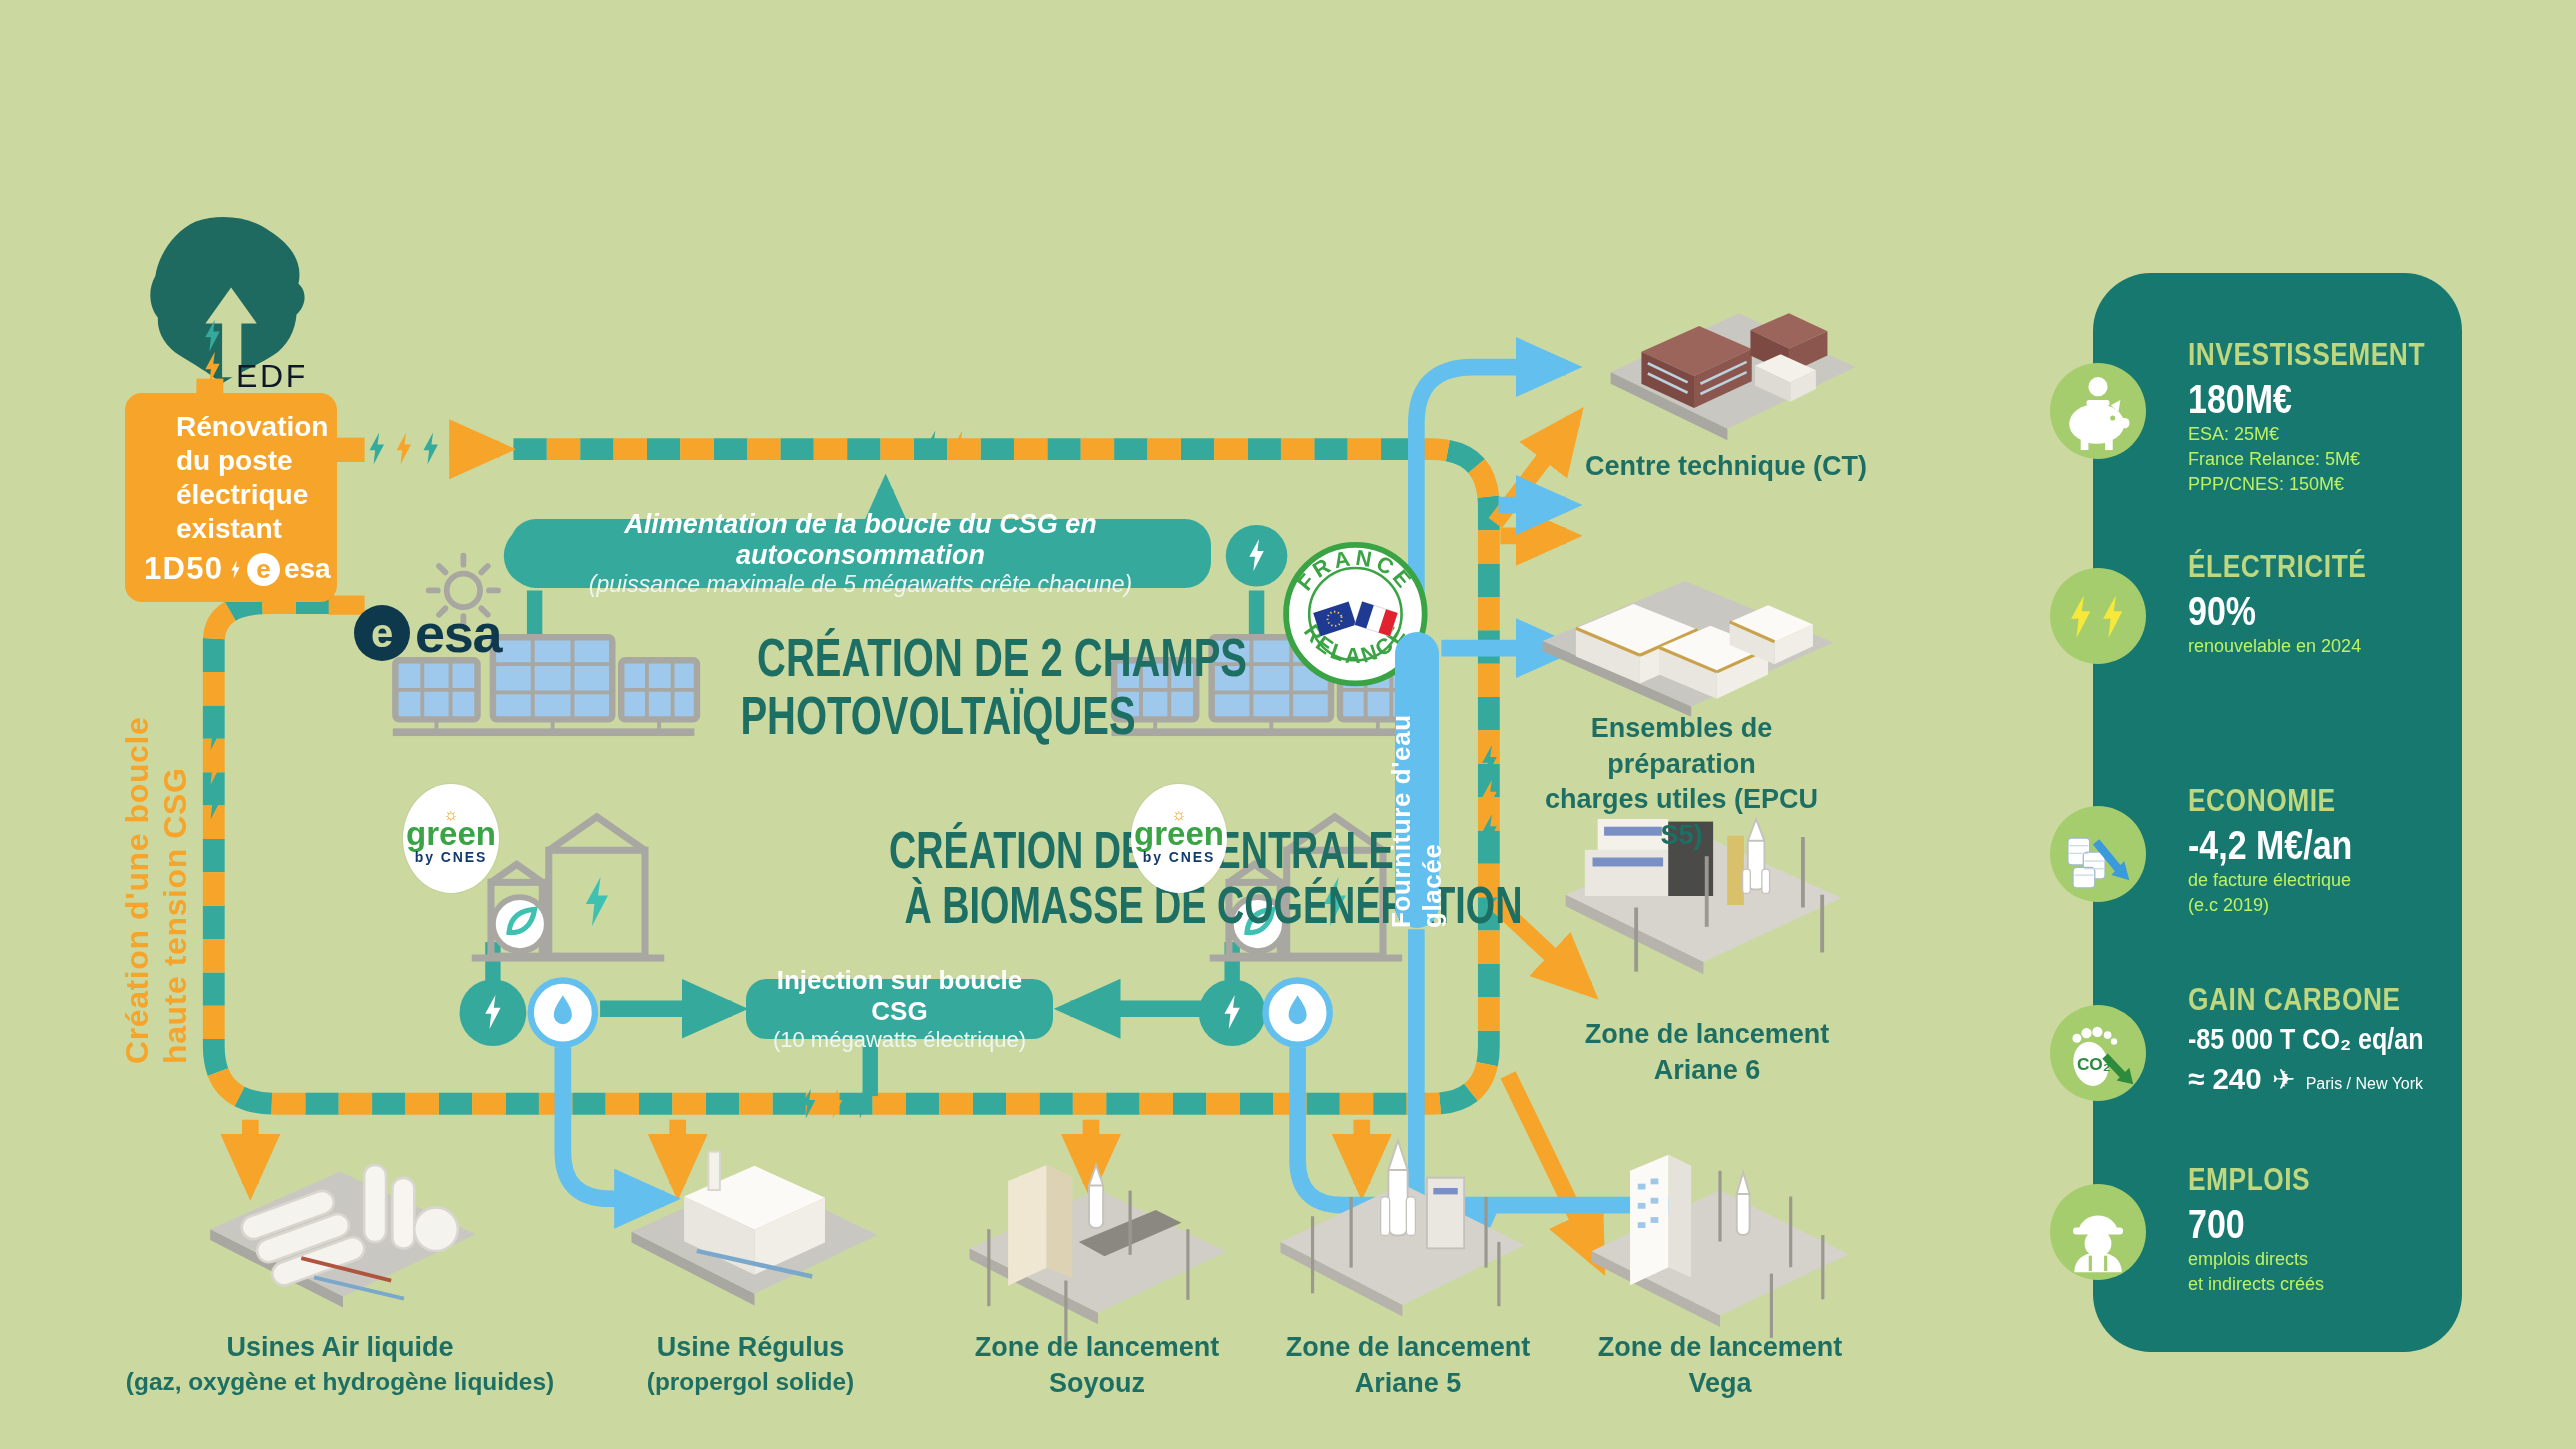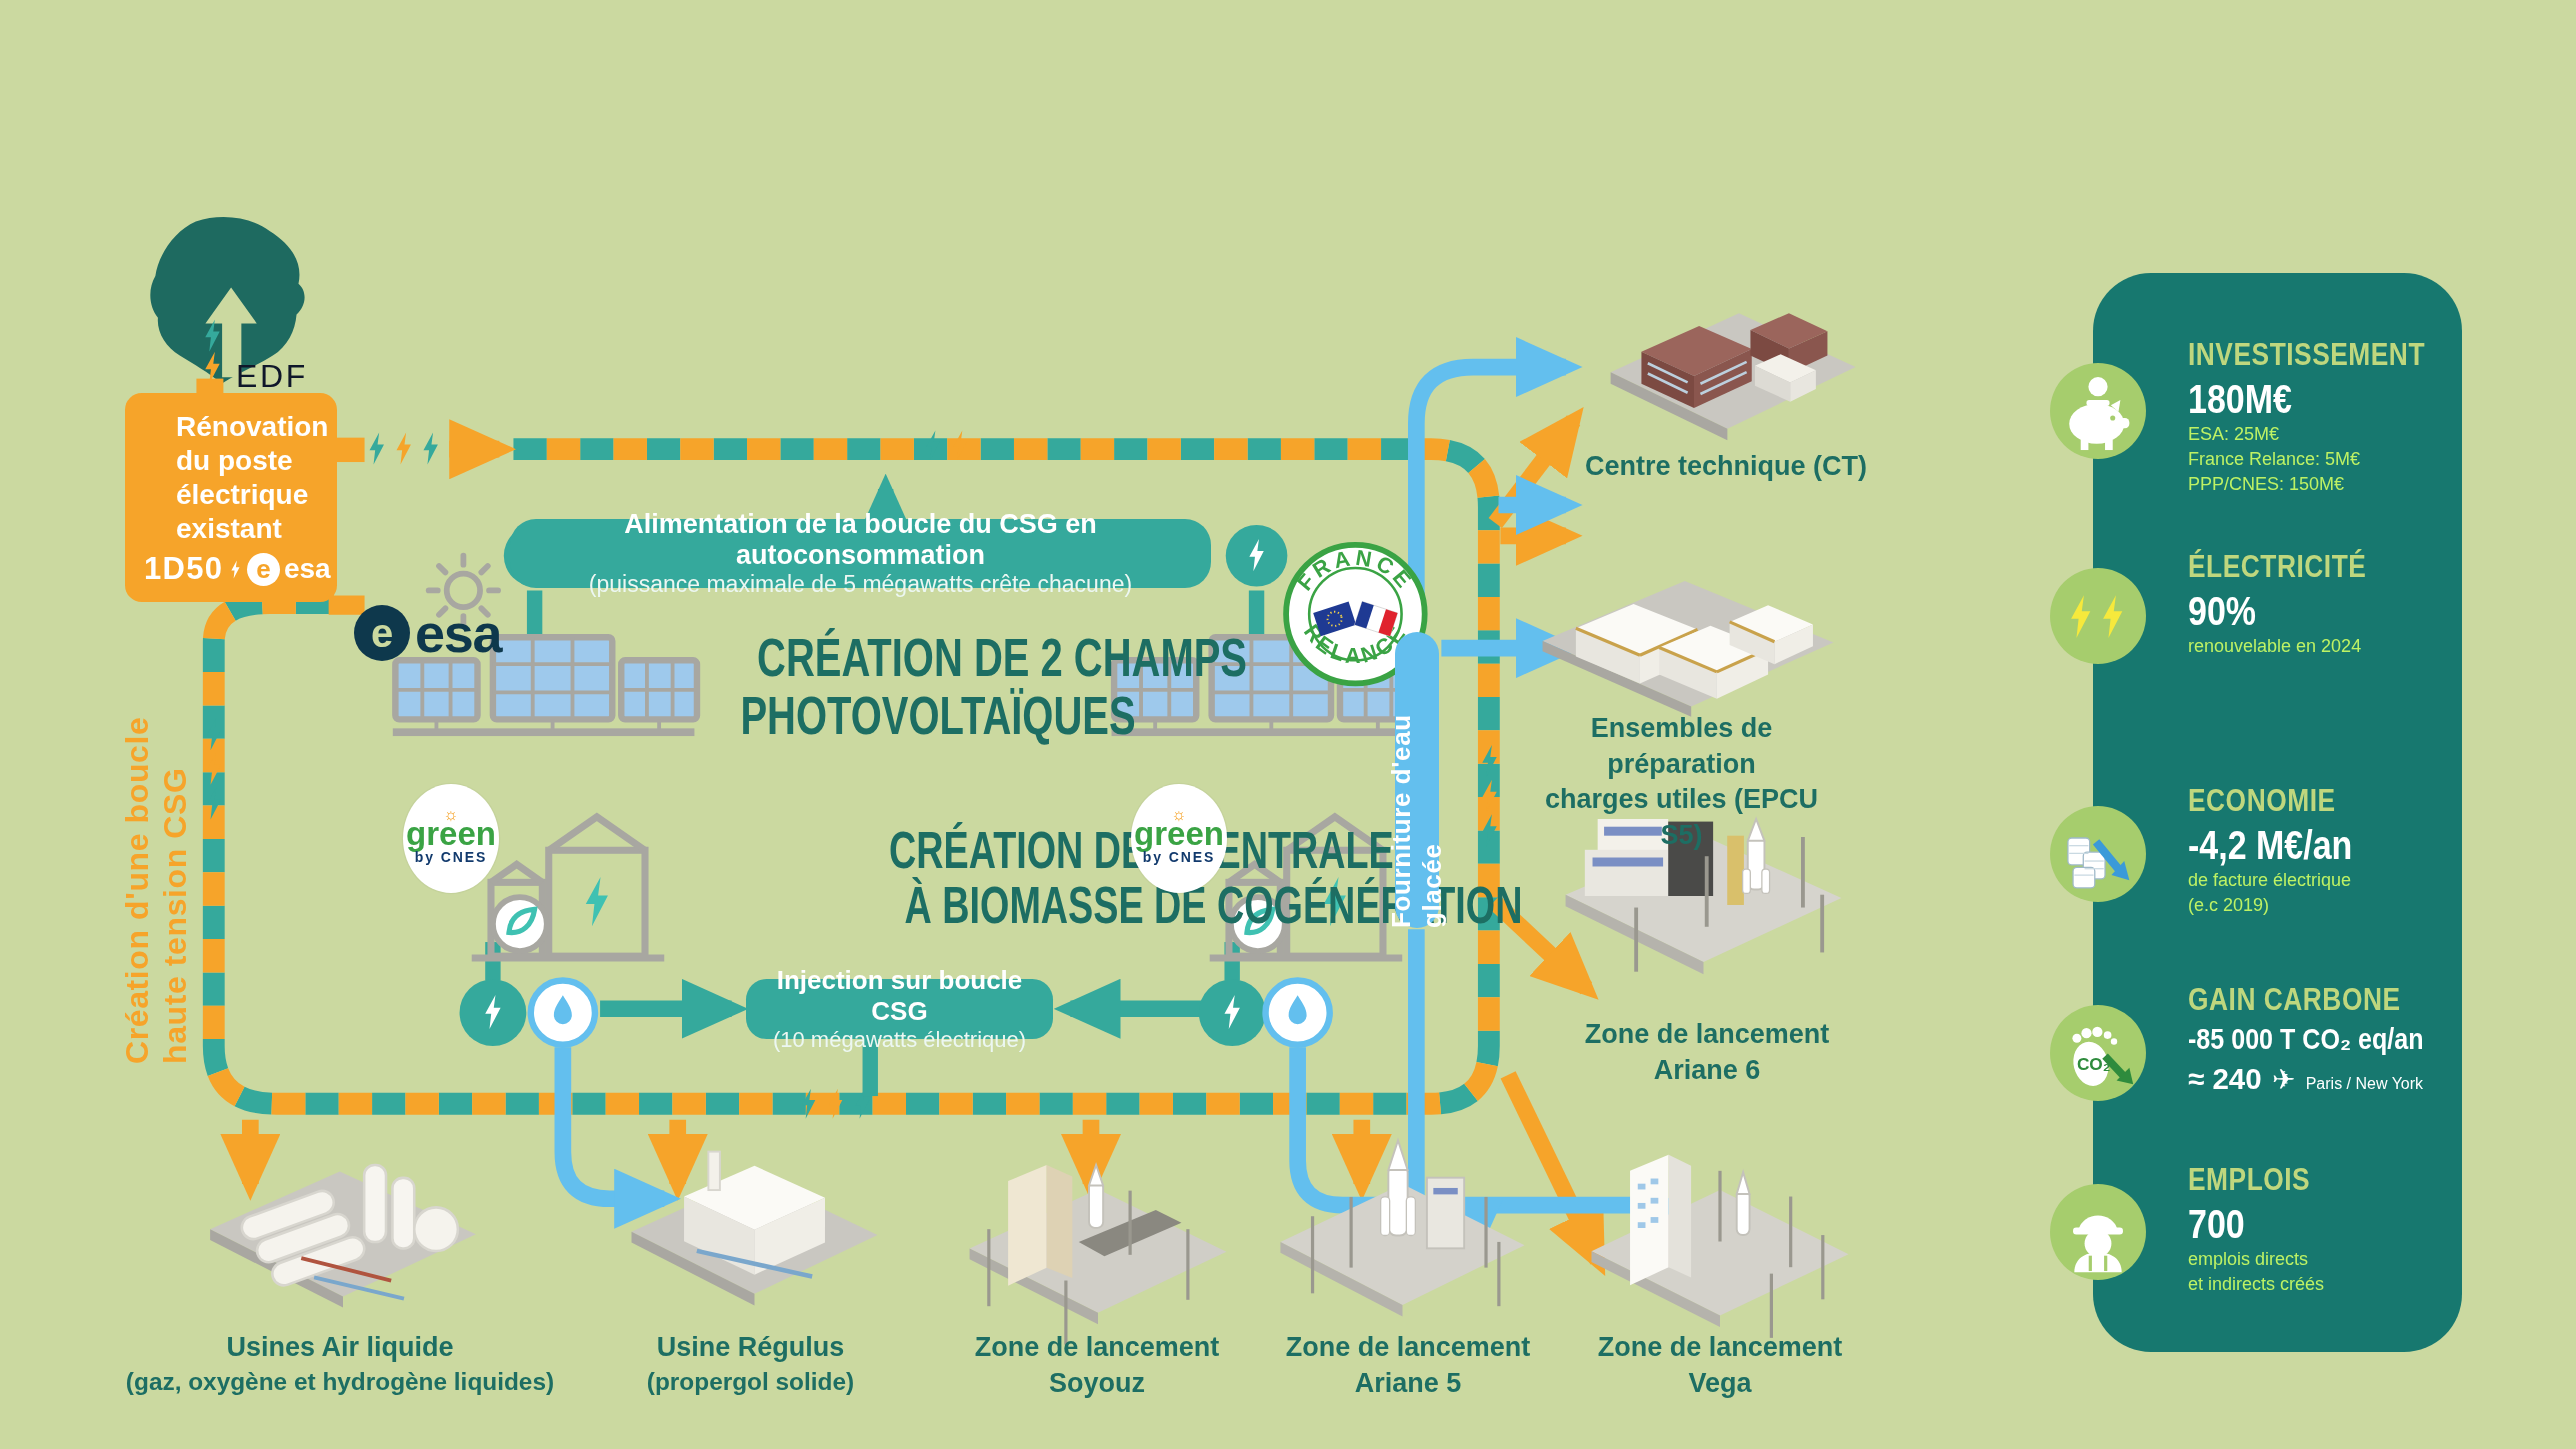--- a/index.html
+++ b/index.html
@@ -26,21 +26,21 @@
   .loop-label{
     left:119px;top:679px;height:385px;writing-mode:vertical-rl;transform:rotate(180deg);
     color:#f6a42a;font-size:32px;font-weight:bold;line-height:1.18;letter-spacing:0.6px;
   }
   .banner{
     background:#35a99c;color:#fff;border-radius:26px;display:flex;flex-direction:column;
     align-items:center;justify-content:center;text-align:center;
   }
   .banner .t1{font-size:27px;font-weight:bold;}
   .banner .t2{font-size:23px;font-weight:normal;color:#ecf7f2;}
-  .banner-alim{left:510px;top:519px;width:701px;height:69px;}
+  .banner-alim{left:510px;top:519px;width:701px;height:69px;font-style:italic;}
   .banner-inj{left:746px;top:979px;width:307px;height:60px;border-radius:20.5px;}
   .banner-inj .t1{font-size:26px;}
   .banner-inj .t2{font-size:22px;}
   .title-big{color:#1d6e63;text-align:right;font-weight:bold;line-height:1.08;}
   .title-big span{display:inline-block;transform:scaleX(0.74);transform-origin:center;white-space:nowrap;}
   .title-pv{left:671px;top:628px;width:449px;font-size:54px;}
   .title-bio{left:796px;top:823px;width:449px;font-size:51px;}
   .pill-water{
     left:1395px;top:632px;width:44px;height:296px;background:#63bfee;border-radius:23px;
     writing-mode:vertical-rl;transform:rotate(180deg);color:#fff;font-size:26px;font-weight:bold;

